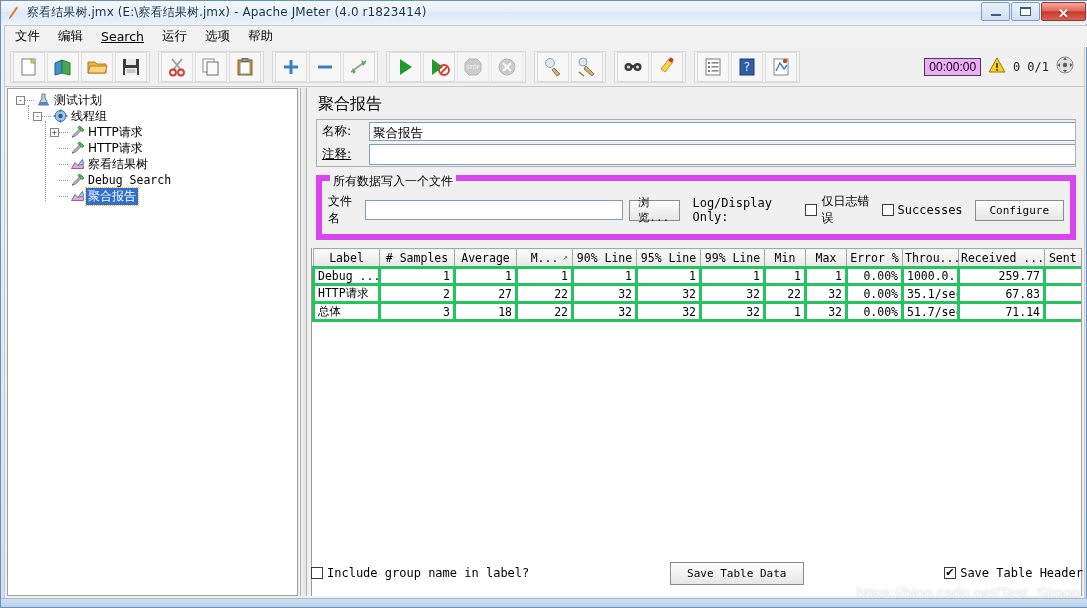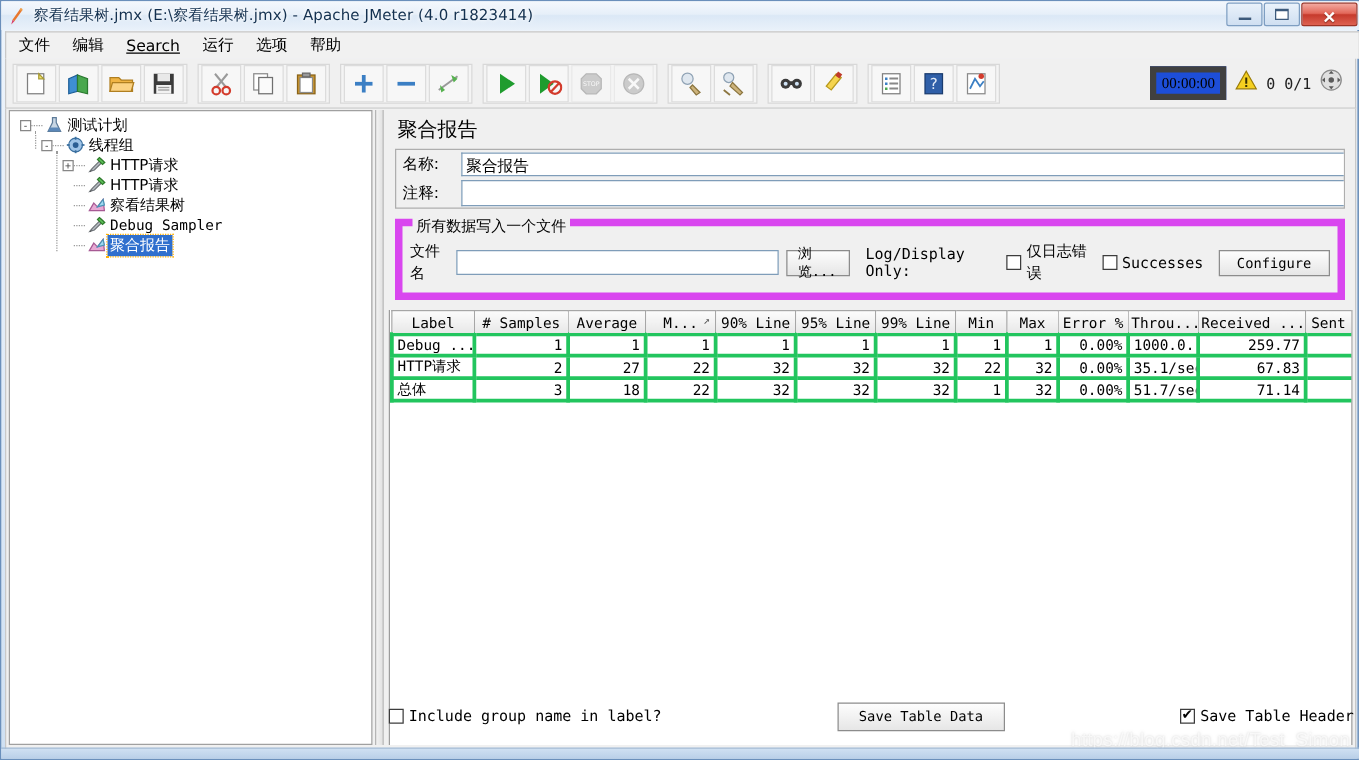--- a/index.html
+++ b/index.html
@@ -81,22 +81,22 @@
   .tsep { width:8px; }
   .tbtn {
     width:32px; height:30px; display:flex; align-items:center; justify-content:center;
     background:#f7f7f7; border:1px solid #dcdcdc; margin:0 1px; position:relative;
   }
   .tbtn svg { display:block; }
   .tbtn.dis { opacity:.45; }
 
   #status-area { margin-left:auto; display:flex; align-items:center; gap:7px; padding-right:10px;}
   #timer {
-    font-family:Liberation Serif, serif; font-size:12px;
-    background:#1d4ed8; border:5px solid #404040; padding:1px 4px; color:#000;
+    font-family:Liberation Sans, sans-serif; font-size:12px;
+    background:#f0abfc; border:1px solid #404040; padding:1px 4px; color:#000;
   }
   .statnum { font-family:"DejaVu Sans Mono","Liberation Mono",monospace; font-size:12px; color:#222;}
 
   
   #content {
     position:absolute; left:3px; top:86px; width:1081px; height:513px;
     background:#f0f0f0; border:1px solid #c8c8c8; border-top:none;
   }
   #treepanel {
     position:absolute; left:2px; top:1px; width:291px; height:508px;
@@ -544,21 +544,21 @@
         <div class="trow" style="padding-left:42px;">
           <div class="toggle" style="visibility:hidden;"></div>
           <div class="tdots"></div>
           <span class="ticon">
             <svg width="15" height="14" viewBox="0 0 15 14">
               <path d="M2 12 L4 9.5 L11 2.5 L12.5 4 L5.5 11 Z" fill="#b9bec4" stroke="#70757a"></path>
               <path d="M9.5 1 L13.8 5 L12 6.5 L8 2.5 Z" fill="#5fbf5a" stroke="#2f7d2c"></path>
               <path d="M2 12 L3.2 11.2 L2.7 12.8 Z" fill="#4a4a4a"></path>
             </svg>
             </span>
-          <span class="tlabel mono">Debug Sampler</span>
+          <span class="tlabel mono">Debug Search</span>
         </div>
 
         <div class="trow" style="padding-left:42px;">
           <div class="toggle" style="visibility:hidden;"></div>
           <div class="tdots"></div>
           <span class="ticon">
             <svg width="15" height="14" viewBox="0 0 15 14">
               <path d="M1.5 11.5 L5 5.5 L8 8.5 L12.5 2.5 L13.5 11.5 Z" fill="#e8a8d4" stroke="#a75a94"></path>
               <path d="M8 8.5 L12.5 2.5 L13.5 7 Z" fill="#9fd9f0" stroke="#4a93b5"></path>
             </svg>
@@ -572,21 +572,21 @@
 
     <div id="rightpanel">
 
       <div id="panel-title">聚合报告</div>
 
       <div class="field-box">
         <div class="frow">
           <div class="flabel">名称:</div>
           <div class="finput">聚合报告</div>
         </div>
-        <div class="frow" style="height:24px;">
+        <div class="frow" style="height:24px;text-decoration:underline;">
           <div class="flabel">注释:</div>
           <div class="finput" style="height:21px;"></div>
         </div>
       </div>
 
       <div class="groupbox">
         <div class="group-title">所有数据写入一个文件</div>
         <div class="gline">
           <span class="lbl-fn">文件名</span>
           <input class="text-in" style="width: 258px;" value="">

